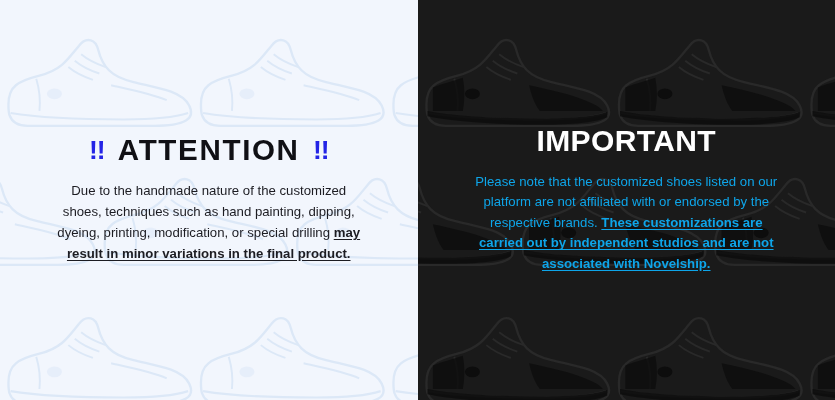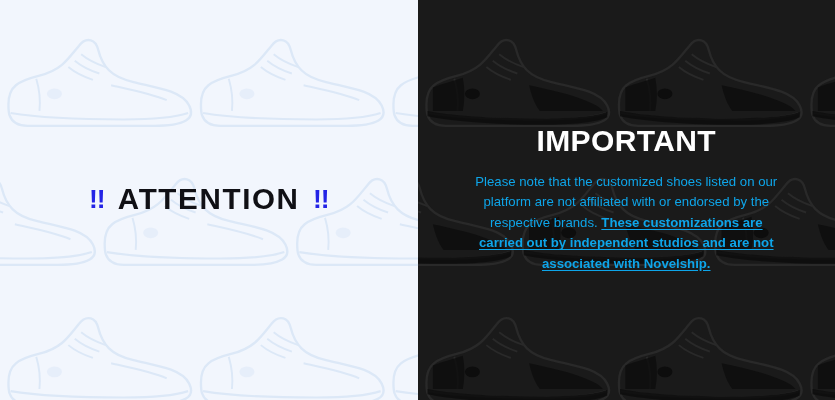--- a/index.html
+++ b/index.html
@@ -157,20 +157,23 @@
       </svg>
     </div>
 
     <div class="content">
       <h1 class="heading-light">
         <span class="bang">!!</span>
         <span>ATTENTION</span>
         <span class="bang">!!</span>
       </h1>
 
+      <p class="body-light">
+        <span>Due to the handmade nature of the customized shoes, techniques such as hand painting, dipping, dyeing, printing, modification, or special drilling </span><span class="emph">may result in minor variations in the final product.</span>
+      </p>
     </div>
   </section>
 
   <section class="panel panel-dark">
 
     <div class="pattern">
       <svg viewBox="0 0 540 520" preserveAspectRatio="xMidYMid slice" aria-hidden="true">
         <defs>
           <g id="sneaker-d">
             <path d="M4,62 C4,54 6,48 11,44 C17,39 25,37 33,35 C41,33 48,30 54,25

